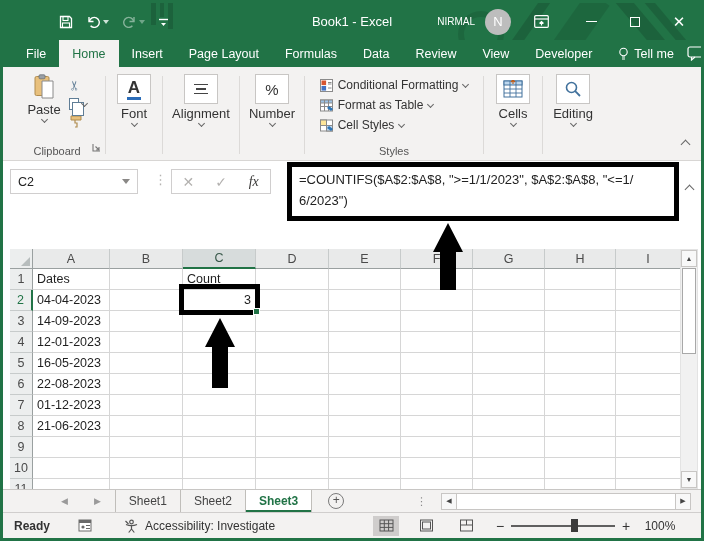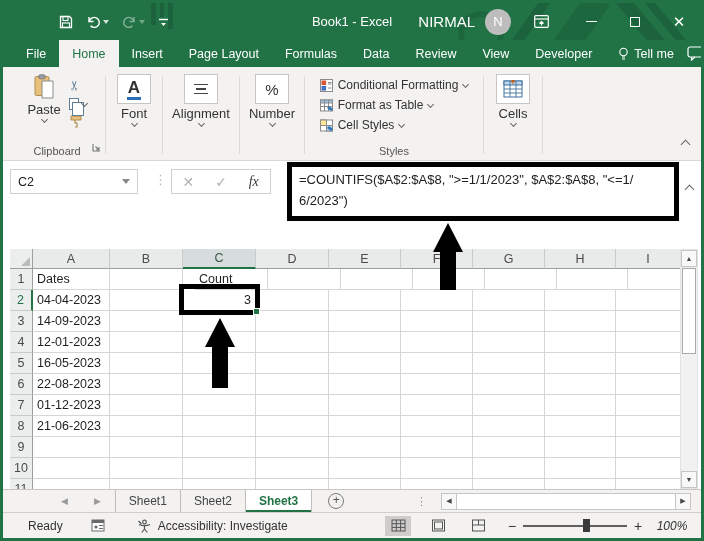--- a/index.html
+++ b/index.html
@@ -19,21 +19,21 @@
   .deco.d5{ left:560px; top:-12px; width:26px; height:80px; transform:rotate(35deg); background:rgba(0,0,0,.10); }
   .deco.d6{ left:640px; top:-15px; width:14px; height:90px; transform:rotate(-40deg); }
   .deco.d7{ left:668px; top:-15px; width:8px; height:90px; transform:rotate(-40deg); }
   .deco.d8{ left:455px; top:8px; width:46px; height:46px; border-radius:50%; background:transparent; border:6px solid rgba(0,0,0,.10); }
   .qat{ display:flex; align-items:center; gap:13px; margin-left:56px; z-index:2; }
   .qat .btn{ display:flex; align-items:center; gap:2px; }
   .ddc{ width:0; height:0; border-left:3px solid transparent; border-right:3px solid transparent; border-top:4px solid #cfe3d8; }
   .dim{ opacity:.45; }
   .win-title{ position:absolute; left:50%; transform:translateX(-50%); font-size:13px; white-space:nowrap; z-index:2;}
   .user-area{ position:absolute; right:190px; display:flex; align-items:center; gap:10px; z-index:2;}
-  .user-name{ font-size:15px; }
+  .user-name{ font-size:10px; }
   .avatar{ width:26px; height:26px; border-radius:50%; background:#bdbdbd; color:#fff;
            display:flex; align-items:center; justify-content:center; font-size:13px; }
   .win-ctrls{ position:absolute; right:0; top:0; height:100%; display:flex; align-items:center; z-index:2;}
   .wbtn{ width:44px; height:100%; display:flex; align-items:center; justify-content:center; color:#fff; }
   .min-glyph{ width:11px; height:1.5px; background:#fff; }
   .max-glyph{ width:10px; height:10px; border:1.4px solid #fff; }
   .close-glyph{ font-size:15px; line-height:1; }
   .ribbon-display{ margin-right:6px; }
 
   
@@ -135,30 +135,30 @@
              border:1px solid #7a7a7a; color:#555; font-size:12px; line-height:13px; text-align:center; }
   .sdots{ margin-left:auto; align-self:center; color:#8a8a8a; font-size:11px; }
   .hscroll{ display:flex; align-items:center; margin:2px 10px 2px 14px; width:250px; }
   .hs-btn{ width:16px; height:17px; background:#f8f8f8; border:1px solid #c8c6c4; color:#444;
            font-size:7px; display:flex; align-items:center; justify-content:center; }
   .hs-track{ flex:1; height:17px; background:#fff; border:1px solid #c8c6c4; border-left:none; border-right:none; }
 
   
   .statusbar{ height:26px; background:#f3f2f1; border-top:1px solid #d0cecd; display:flex;
               align-items:center; font-size:12px; color:#333; flex:0 0 auto; }
-  .sb-ready{ margin-left:25px; }
+  .sb-ready{ margin-left:11px;font-weight:bold; }
   .sb-macro{ margin-left:28px; display:flex; }
   .sb-access{ margin-left:32px; display:flex; align-items:center; gap:6px; }
   .sb-right{ margin-left:auto; display:flex; align-items:center; }
   .viewbtn{ width:26px; height:20px; display:flex; align-items:center; justify-content:center; }
   .viewbtn.active{ background:#cfcdcc; }
   .zoom-minus,.zoom-plus{ width:22px; text-align:center; color:#333; font-size:14px; }
   .zoom-track{ width:104px; height:2px; background:#5f5f5f; position:relative; }
   .zoom-thumb{ position:absolute; left:58%; top:-5.5px; width:7px; height:13px; background:#3b3b3b; }
-  .zoom-pct{ width:46px; text-align:center; margin-right:6px;font-style:italic; }
+  .zoom-pct{ width:46px; text-align:center; margin-right:18px; }
 </style>
 </head>
 <body>
 
 <div class="window">
 
   <div class="titlebar">
     <div class="deco d1"></div>
     <div class="deco d2"></div>
     <div class="deco d3"></div>
@@ -388,20 +388,32 @@
               <path d="M1 9 h18 M1 13 h18 M7 1 v16 M13 1 v16" stroke="#41719c" stroke-width="0.9"></path>
               <path d="M10 0 v4 M8 2 l2-2 2 2" stroke="#c55a11" stroke-width="1.1" fill="none"></path>
             </svg>
         </div>
         <span class="biglbl">Cells</span>
         <span class="chv"></span>
       </div>
     </div>
     <div class="vsep"></div>
 
+    <div class="group" style="width:60px;">
+      <div class="bigcol">
+        <div class="bigbox">
+          <svg width="18" height="18" viewBox="0 0 18 18">
+              <circle cx="7.5" cy="7.5" r="5" fill="none" stroke="#41719c" stroke-width="1.6"></circle>
+              <path d="M11.2 11.2 L16 16" stroke="#41719c" stroke-width="1.8"></path>
+            </svg>
+        </div>
+        <span class="biglbl">Editing</span>
+        <span class="chv"></span>
+      </div>
+    </div>
 
     <span class="collapse-ribbon"><span class="chv-up"></span></span>
   </div>
 
   <div class="fbar">
     <div class="namebox">
       <span class="val">C2</span>
       <span class="dd">
           <span class="tri"></span>
         </span>
@@ -430,21 +442,21 @@
           <div class="hdr-cell" style="width: 72px;">E</div>
           <div class="hdr-cell" style="width: 72px;">F</div>
           <div class="hdr-cell" style="width: 72px;">G</div>
           <div class="hdr-cell" style="width: 71px;">H</div>
           <div class="hdr-cell" style="width: 65px;">I</div>
         </div>
         <div class="grow">
           <div class="rownum">1</div>
           <div class="cell" style="width: 77px;">Dates</div>
           <div class="cell" style="width: 73px;"></div>
-          <div class="cell" style="width: 73px; margin-left: 12px;">Count</div>
+          <div class="cell" style="width: 73px;">Count</div>
           <div class="cell" style="width: 73px;"></div>
           <div class="cell" style="width: 72px;"></div>
           <div class="cell" style="width: 72px;"></div>
           <div class="cell" style="width: 72px;"></div>
           <div class="cell" style="width: 71px;"></div>
           <div class="cell" style="width: 65px;"></div>
         </div>
         <div class="grow">
           <div class="rownum active">2</div>
           <div class="cell" style="width: 77px;">04-04-2023</div>

